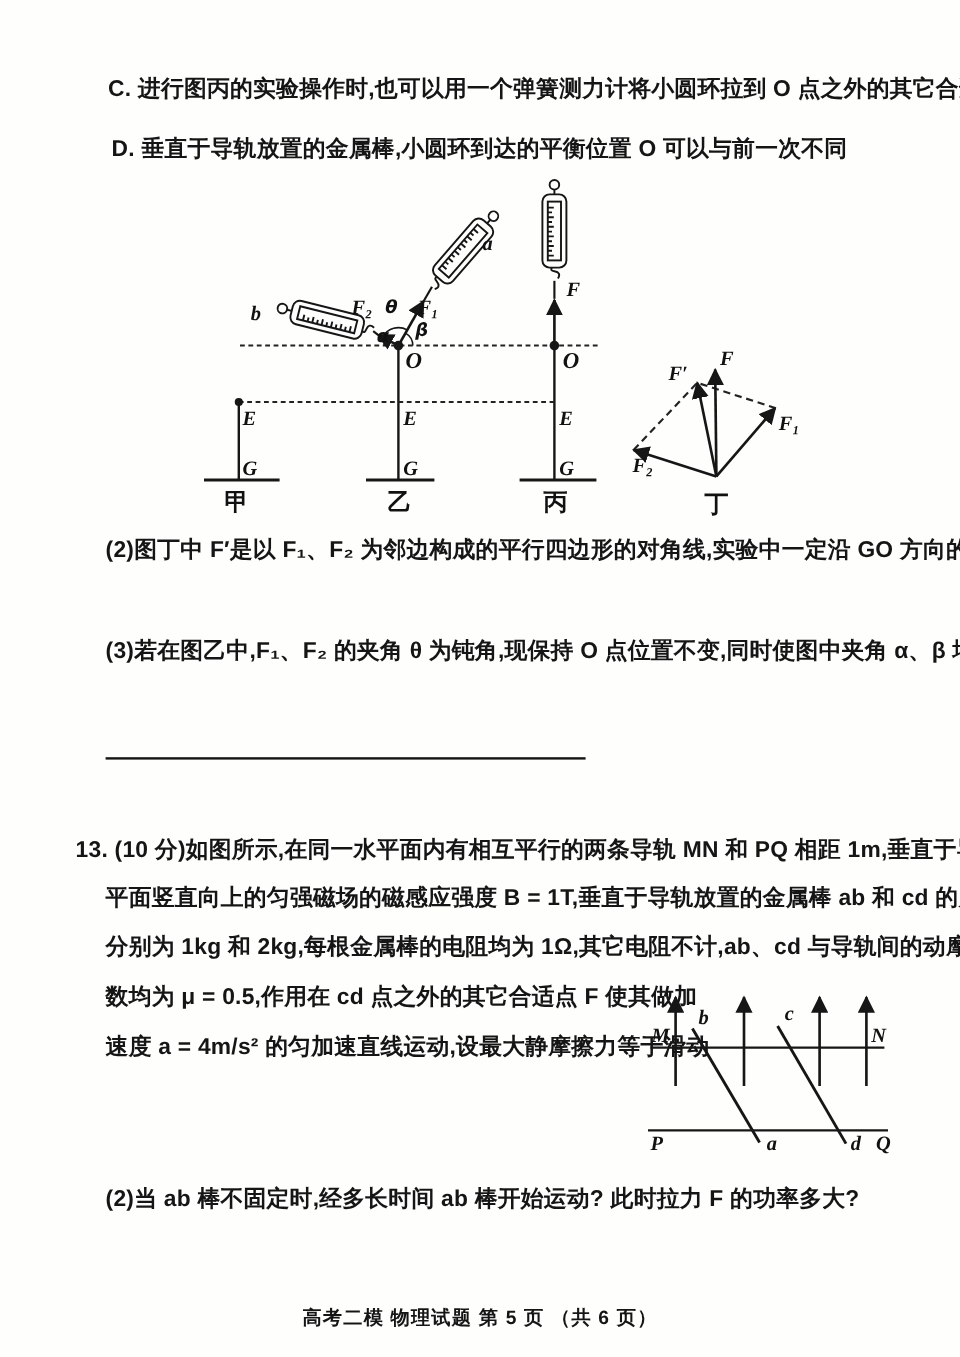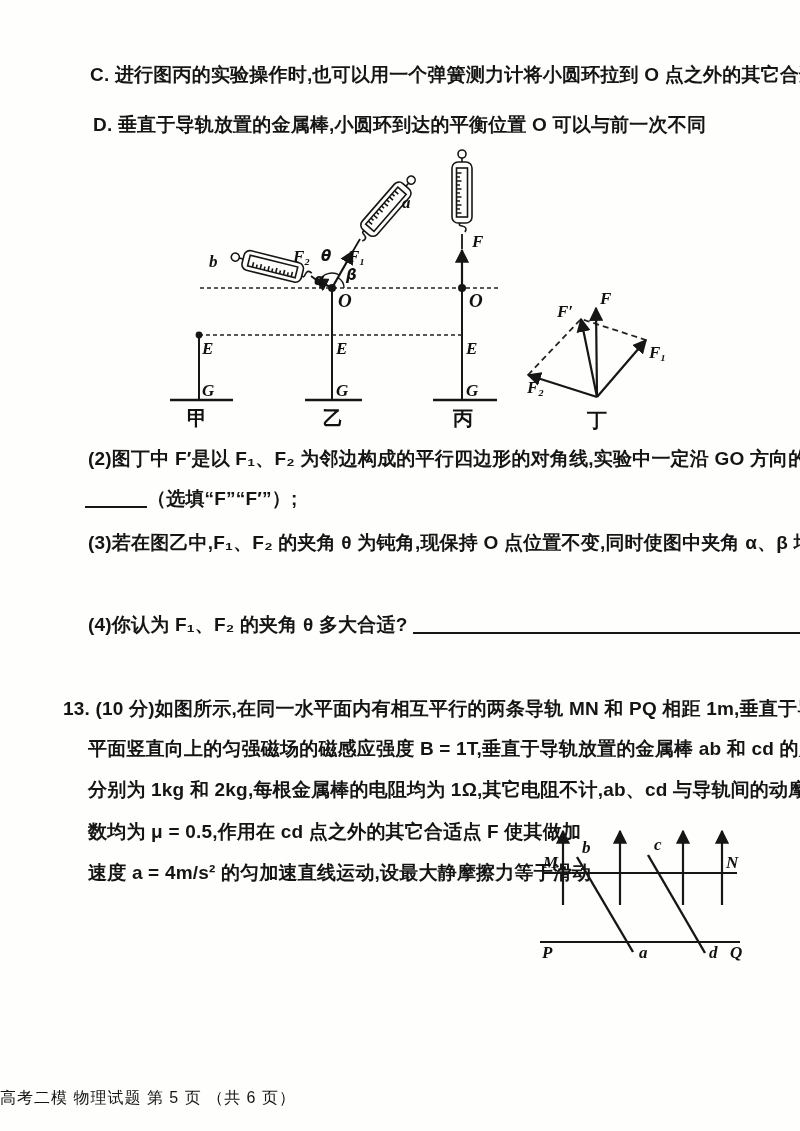--- a/index.html
+++ b/index.html
@@ -16,21 +16,21 @@
   .cjk{font-family:"Liberation Sans",sans-serif;font-size:20px;text-anchor:middle;font-weight:700;}
   .s18{stroke:#161616;stroke-width:1.8;fill:none;}
   .s2{stroke:#161616;stroke-width:2;fill:none;}
   .s26{stroke:#161616;stroke-width:2.6;fill:none;}
   .dash{stroke:#222;stroke-width:1.7;stroke-dasharray:4 3;fill:none;}
   .vec{stroke:#161616;stroke-width:2.2;fill:none;}
   .pardash{stroke:#222;stroke-width:1.8;stroke-dasharray:6 4;fill:none;}
   .arc{stroke:#161616;stroke-width:1.3;fill:none;}
   .sc{stroke:#161616;stroke-width:1.6;fill:none;}
   .rod{stroke:#161616;stroke-width:2.4;fill:none;}
-  .footer{position:absolute;left:0;width:100%;top:1088px;text-align:left;font-size:16px;font-weight:400;letter-spacing:1px;}
+  .footer{position:absolute;left:0;width:100%;top:1088px;text-align:center;font-size:16px;font-weight:700;letter-spacing:1px;}
 </style>
 </head>
 <body>
 
 <div class="page">
 
   <div class="ln" style="left:90px;top:62px">C. 进行图丙的实验操作时,也可以用一个弹簧测力计将小圆环拉到 O 点之外的其它合适点</div>
   <div class="ln" style="left:93px;top:112px">D. 垂直于导轨放置的金属棒,小圆环到达的平衡位置 O 可以与前一次不同</div>
 
   <svg class="fig" style="left:145px;top:142px" width="620" height="290" viewBox="0 0 620 290">
@@ -122,31 +122,31 @@
     <text class="cjk" x="188" y="283">乙</text>
     <text class="cjk" x="318" y="283">丙</text>
     <text class="cjk" x="452" y="285">丁</text>
     <text class="it" x="455" y="162">F</text>
     <text class="it" x="412" y="175">F′</text>
     <text class="it" x="504" y="216">F₁</text>
     <text class="it" x="382" y="251">F₂</text>
   </svg>
 
   <div class="ln" style="left:88px;top:446px">(2)图丁中 F′是以 F₁、F₂ 为邻边构成的平行四边形的对角线,实验中一定沿 GO 方向的是</div>
-  <div class="ln" style="left:85px;top:486px"><span class="blank" style="width:62px"></span><span>（选填“F”“F′”）;</span></div>
 
   <div class="ln" style="left:88px;top:530px">(3)若在图乙中,F₁、F₂ 的夹角 θ 为钝角,现保持 O 点位置不变,同时使图中夹角 α、β 增大,</div>
 
-  <div class="ln" style="left:88px;top:612px"><span>(4)你认为 F₁、F₂ 的夹角 θ 多大合适? </span><span class="blank" style="width:400px"></span></div>
+  <div class="ln" style="left:88px;top:612px"><span class="blank" style="width:400px"></span></div>
 
   <div class="ln" style="left:63px;top:696px">13. (10 分)如图所示,在同一水平面内有相互平行的两条导轨 MN 和 PQ 相距 1m,垂直于导轨</div>
   <div class="ln" style="left:88px;top:736px">平面竖直向上的匀强磁场的磁感应强度 B = 1T,垂直于导轨放置的金属棒 ab 和 cd 的质量</div>
   <div class="ln" style="left:88px;top:777px">分别为 1kg 和 2kg,每根金属棒的电阻均为 1Ω,其它电阻不计,ab、cd 与导轨间的动摩擦因</div>
   <div class="ln" style="left:88px;top:819px">数均为 μ = 0.5,作用在 cd 点之外的其它合适点 F 使其做加</div>
   <div class="ln" style="left:88px;top:860px">速度 a = 4m/s² 的匀加速直线运动,设最大静摩擦力等于滑动</div>
+  <div class="ln" style="left:88px;top:987px">(2)当 ab 棒不固定时,经多长时间 ab 棒开始运动? 此时拉力 F 的功率多大?</div>
 
   <svg class="fig" style="left:530px;top:815px" width="215" height="150" viewBox="0 0 215 150">
     <line class="s2" x1="12" y1="58" x2="207" y2="58"></line>
     <line class="s2" x1="10" y1="127" x2="210" y2="127"></line>
     <g>
       <line class="vec" x1="33" y1="90" x2="33" y2="16" marker-end="url(#ah)"></line>
       <line class="vec" x1="90" y1="90" x2="90" y2="16" marker-end="url(#ah)"></line>
       <line class="vec" x1="153" y1="90" x2="153" y2="16" marker-end="url(#ah)"></line>
       <line class="vec" x1="192" y1="90" x2="192" y2="16" marker-end="url(#ah)"></line>
     </g>

